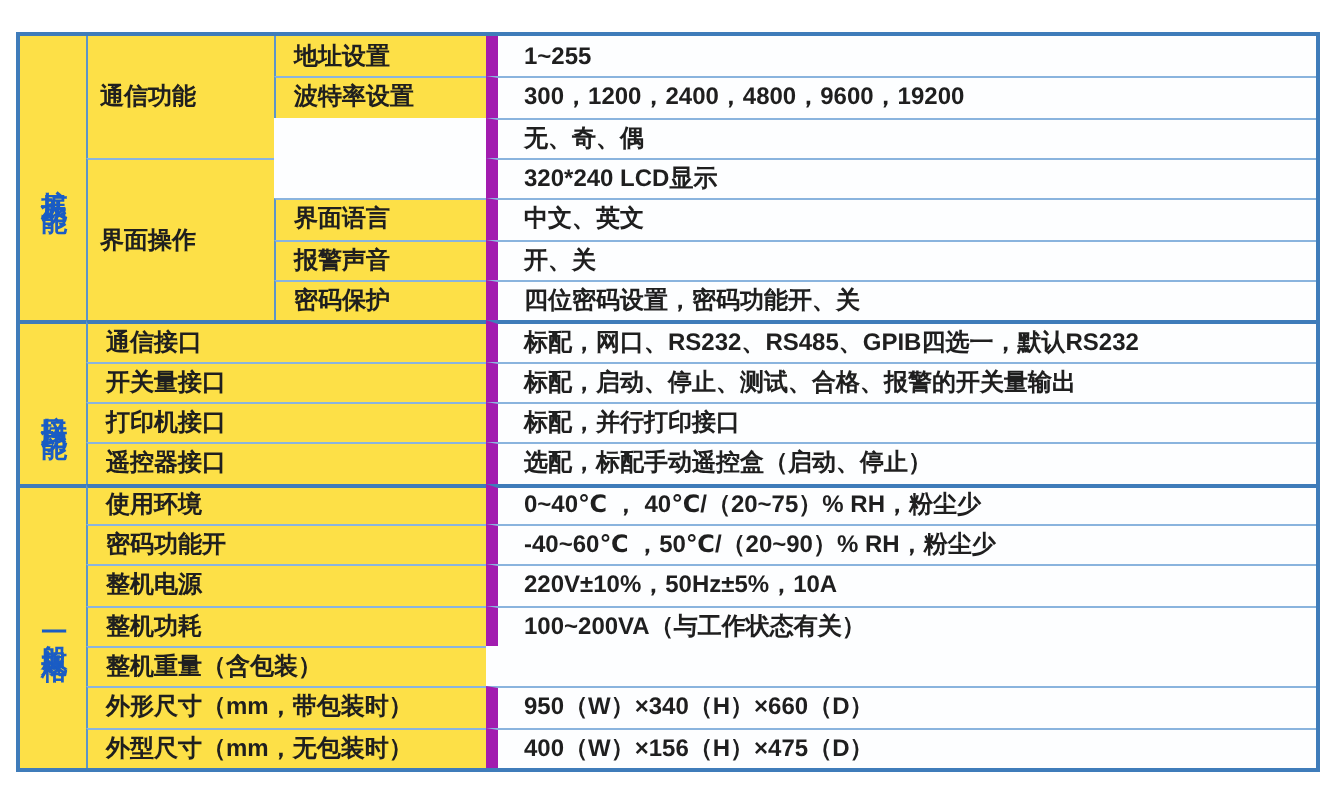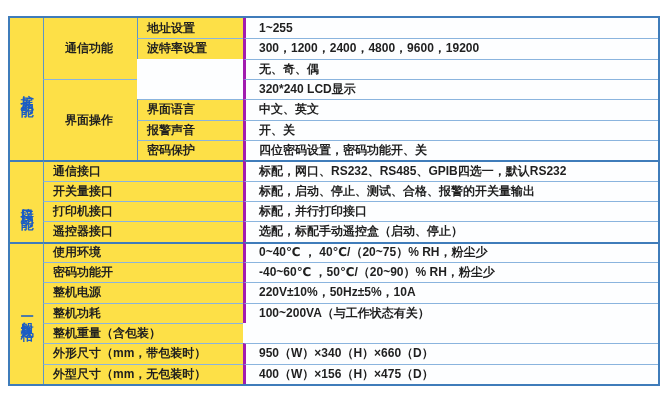--- a/index.html
+++ b/index.html
@@ -17,23 +17,23 @@
     font-size:12px;font-weight:600;color:#1f1f1f;
   }
   .cell{display:flex;align-items:center;box-sizing:border-box;line-height:1.1;}
   .lab{background:#fde047;}
   .sec{
     justify-content:center;
     writing-mode:vertical-lr;text-orientation:upright;
     color:#1a5cc4;font-size:13px;font-weight:bold;letter-spacing:3px;
     padding-top:2px;
   }
-  .grp{padding-left:21px;border-left:1px solid #5d95c9;}
+  .grp{padding-left:6px;border-left:1px solid #5d95c9;}
   .item{padding-left:9px;border-left:1px solid #5d95c9;}
-  .val{background:#fdfeff;padding-left:13px;border-left:3px solid #a21caf;}
+  .val{background:#fdfeff;padding-left:13px;border-left:6px solid #a21caf;}
   .t{border-top:1px solid #8ab4de;}
   .T{border-top:2px solid #3f7cba;}
 </style>
 </head>
 <body>
 
 <div class="spec-table">
 
   <div class="cell lab sec" style="grid-column:1;grid-row:1/8">扩展功能</div>
   <div class="cell lab grp" style="grid-column:2;grid-row:1/4">通信功能</div>

